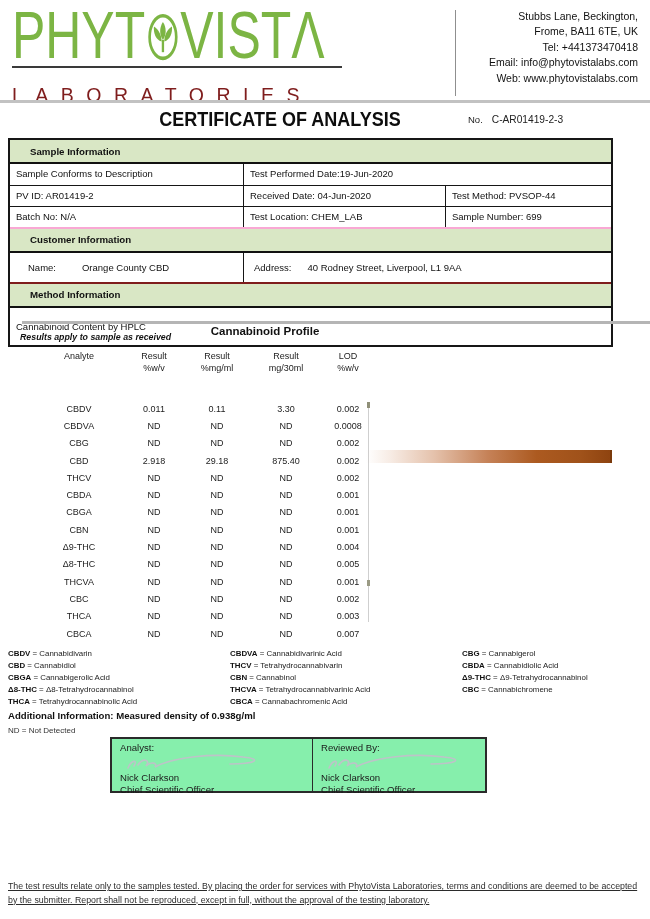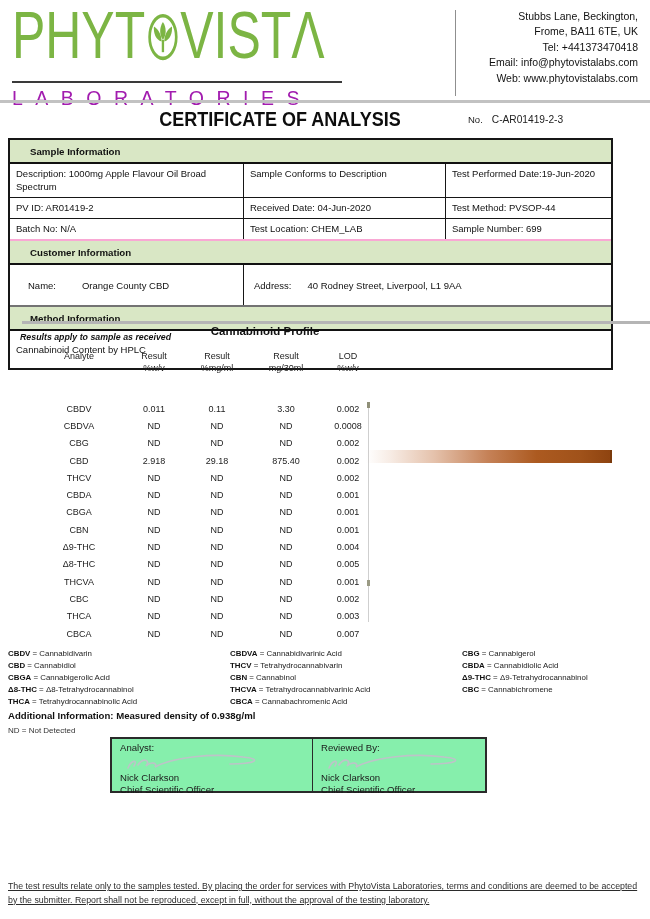--- a/index.html
+++ b/index.html
@@ -11,22 +11,22 @@
   
   .logo-line1 {
     position:absolute; left:12px; top:6px; height:58px;
     display:flex; align-items:center; color:#7cb544;
     font-size:64px; font-weight:400; line-height:1;
     transform:scale(0.78,1.04); transform-origin:left center; white-space:nowrap;
   }
   .leaf-o { display:inline-flex; margin:0 2px; position:relative; top:2px; }
   .logo-line2 {
     position:absolute; left:12px; top:66px; width:330px;
-    border-top:2.5px solid #3a3a3a; padding-top:4px;
-    font-size:19.5px; letter-spacing:12.5px; color:#a21caf; white-space:nowrap;margin-top:15px;
+    border-top:2.5px solid #3a3a3a; padding-top:16px;
+    font-size:19.5px; letter-spacing:12.5px; color:#7f1d1d; white-space:nowrap;
   }
   .addr-divider { position:absolute; left:455px; top:10px; width:1px; height:86px; background:#8f8f8f; }
   .address-block {
     position:absolute; right:12px; top:9px; text-align:right;
     font-size:10.5px; line-height:15.4px; color:#111;
   }
   .header-rule { position:absolute; left:0; top:100px; width:650px; height:3px; background:#c2c2c2; }
 
   
   .doc-title {
@@ -39,21 +39,21 @@
   
   .info-table { position:absolute; left:8px; top:138px; width:605px; border:2px solid #161616; font-size:9.5px; color:#111; background:#fff; }
   .band {
     height:24px; background:#d9e7c5; border-bottom:2px solid #111;
     display:flex; align-items:center; padding-left:20px; font-weight:bold; font-size:9.7px;
   }
   .grid3 { display:grid; grid-template-columns:233px 202px 1fr; border-bottom:1.5px solid #161616; }
   .grid3 > div { padding:4px 6px; line-height:12.5px; }
   .grid3 > div + div { border-left:1.5px solid #161616; }
   .row-short > div { padding-top:4px; padding-bottom:4px; height:20px; }
-  .cust-row { display:grid; grid-template-columns:233px 1fr; height:42px; border-bottom:2px solid #737373; align-items:center; }
+  .cust-row { display:grid; grid-template-columns:233px 1fr; height:31px; border-bottom:2px solid #7f1d1d; align-items:center; }
   .cust-row .c2 { border-left:1.5px solid #161616; height:100%; display:flex; align-items:center; }
   .cust-row .c1 { display:flex; align-items:center; }
   .lbl-name { margin-left:18px; }
   .val-name { margin-left:26px; }
   .lbl-addr { margin-left:10px; }
   .val-addr { margin-left:16px; }
   .method-row { height:37px; display:flex; align-items:center; padding-left:6px; }
 
   .section-divider { position:absolute; left:22px; top:321px; width:628px; height:3px; background:#b5b5b5; }
 
@@ -125,21 +125,20 @@
   <div class="header-rule"></div>
 
   <div class="doc-title">CERTIFICATE OF ANALYSIS</div>
   <div class="doc-no">
     <span>No.</span><span class="no-val">C-AR01419-2-3</span>
   </div>
 
   <div class="info-table">
     <div class="band">Sample Information</div>
     <div class="grid3">
-      <div>Description: 1000mg Apple Flavour Oil Broad Spectrum</div>
       <div>Sample Conforms to Description</div>
       <div>Test Performed Date:19-Jun-2020</div>
     </div>
     <div class="grid3 row-short">
       <div>PV ID: AR01419-2</div>
       <div>Received Date: 04-Jun-2020</div>
       <div>Test Method: PVSOP-44</div>
     </div>
     <div class="grid3 row-short" style="border-bottom:2px solid #f9a8d4;">
       <div>Batch No: N/A</div>

